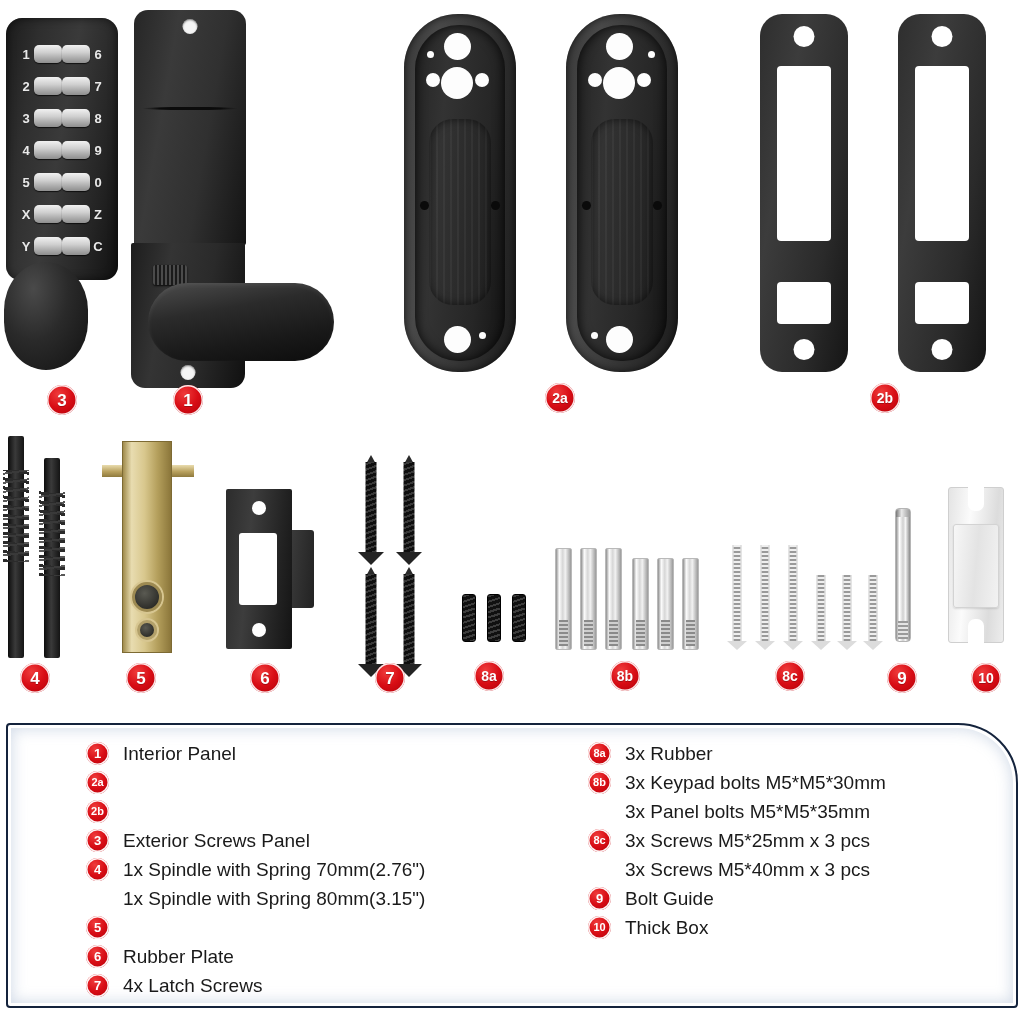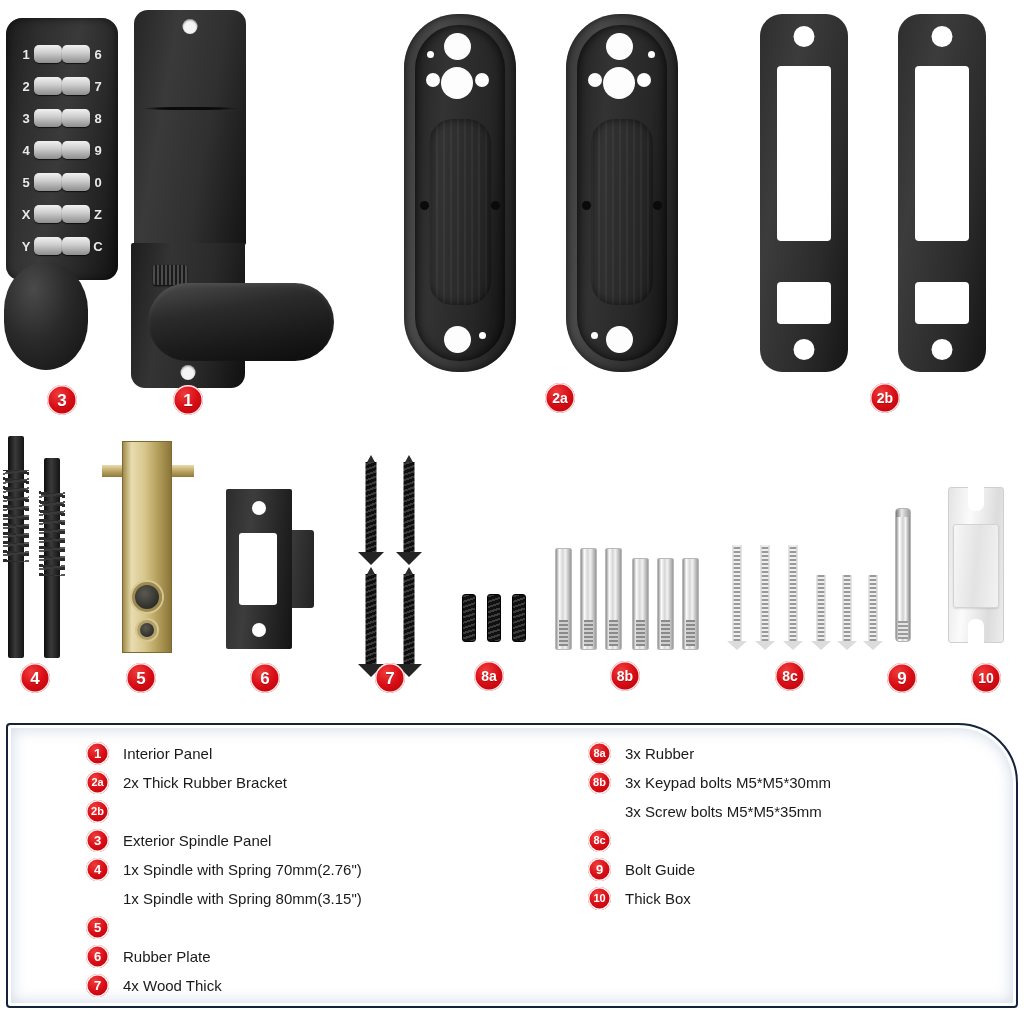--- a/index.html
+++ b/index.html
@@ -271,21 +271,21 @@
   .leg-badge {
     position: relative; flex: 0 0 auto; width: 23px; height: 23px; margin-top: 3px;
     border-radius:50%;
     background: radial-gradient(circle at 38% 30%, #ef3b3b 0%, #d80d15 48%, #b00009 100%);
     box-shadow: 0 0 0 1.5px rgba(255,255,255,0.95) inset;
     color:#fff; font-weight:bold; font-size:13px;
     display:flex; align-items:center; justify-content:center; line-height:1;
   }
   .leg-badge.sub { font-size: 11px; }
   .leg-badge.blank { background: none; box-shadow:none; }
-  .leg-text { margin-left: 14px; font-size: 15px; color:#1a1a1a; line-height: 29px; white-space: nowrap; }
+  .leg-text { margin-left: 14px; font-size: 19px; color:#1a1a1a; line-height: 29px; white-space: nowrap; }
   .leg-row.cont .leg-text { margin-left: 14px; }
 </style>
 </head>
 <body>
 
 <div id="page">
 
   <div class="part" id="keypad-panel">
     <div class="keys">
       <div class="keycell l">
@@ -506,65 +506,69 @@
 
   <div id="legend">
 
     <div class="leg-col" id="leg-col-left">
       <div class="leg-row">
         <span class="leg-badge">1</span>
         <span class="leg-text">Interior Panel</span>
       </div>
       <div class="leg-row">
         <span class="leg-badge sub">2a</span>
-        <span class="leg-text">2x Thick Rubber Bracket</span>
       </div>
       <div class="leg-row">
         <span class="leg-badge sub">2b</span>
       </div>
       <div class="leg-row">
         <span class="leg-badge">3</span>
-        <span class="leg-text">Exterior Spindle Panel</span>
+        <span class="leg-text">Exterior Screws Panel</span>
       </div>
       <div class="leg-row">
         <span class="leg-badge">4</span>
         <span class="leg-text">1x Spindle with Spring 70mm(2.76")</span>
       </div>
       <div class="leg-row cont">
         <span class="leg-badge blank"></span>
         <span class="leg-text">1x Spindle with Spring 80mm(3.15")</span>
       </div>
       <div class="leg-row">
         <span class="leg-badge">5</span>
       </div>
       <div class="leg-row">
         <span class="leg-badge">6</span>
         <span class="leg-text">Rubber Plate</span>
       </div>
       <div class="leg-row">
         <span class="leg-badge">7</span>
-        <span class="leg-text">4x Wood Thick</span>
+        <span class="leg-text">4x Latch Screws</span>
       </div>
     </div>
 
     <div class="leg-col" id="leg-col-right">
       <div class="leg-row">
         <span class="leg-badge sub">8a</span>
         <span class="leg-text">3x Rubber</span>
       </div>
       <div class="leg-row">
         <span class="leg-badge sub">8b</span>
         <span class="leg-text">3x Keypad bolts M5*M5*30mm</span>
       </div>
       <div class="leg-row cont">
         <span class="leg-badge blank"></span>
-        <span class="leg-text">3x Screw bolts M5*M5*35mm</span>
+        <span class="leg-text">3x Panel bolts M5*M5*35mm</span>
       </div>
       <div class="leg-row">
         <span class="leg-badge sub">8c</span>
+        <span class="leg-text">3x Screws M5*25mm x 3 pcs</span>
+      </div>
+      <div class="leg-row cont">
+        <span class="leg-badge blank"></span>
+        <span class="leg-text">3x Screws M5*40mm x 3 pcs</span>
       </div>
       <div class="leg-row">
         <span class="leg-badge">9</span>
         <span class="leg-text">Bolt Guide</span>
       </div>
       <div class="leg-row">
         <span class="leg-badge sub">10</span>
         <span class="leg-text">Thick Box</span>
       </div>
     </div>

